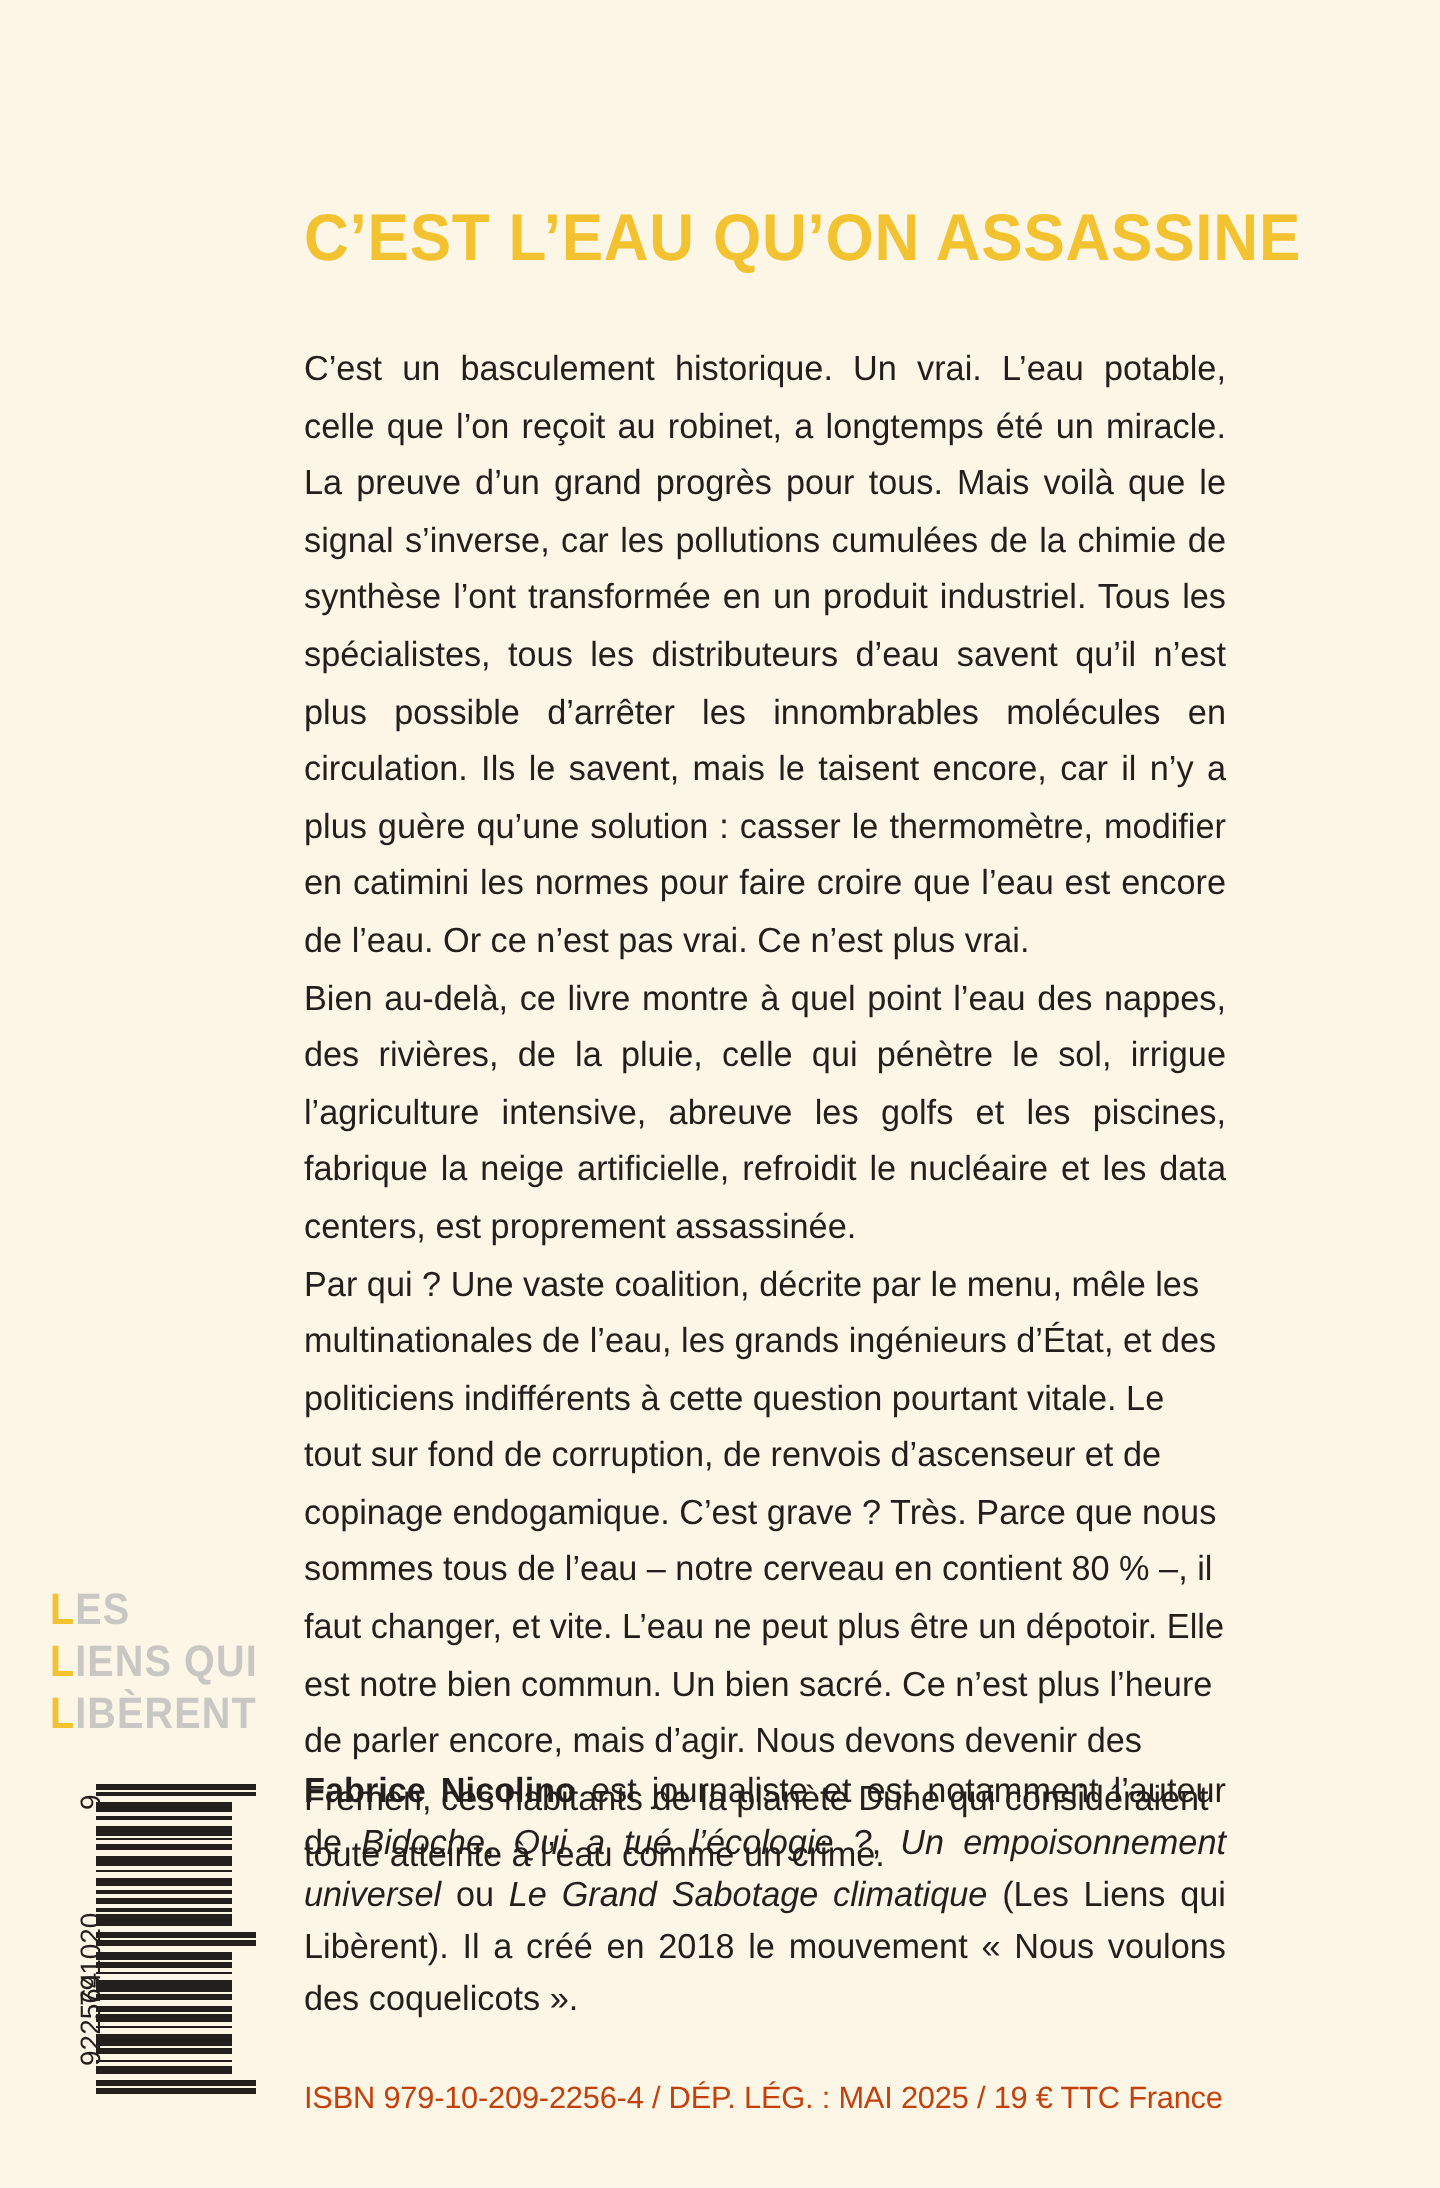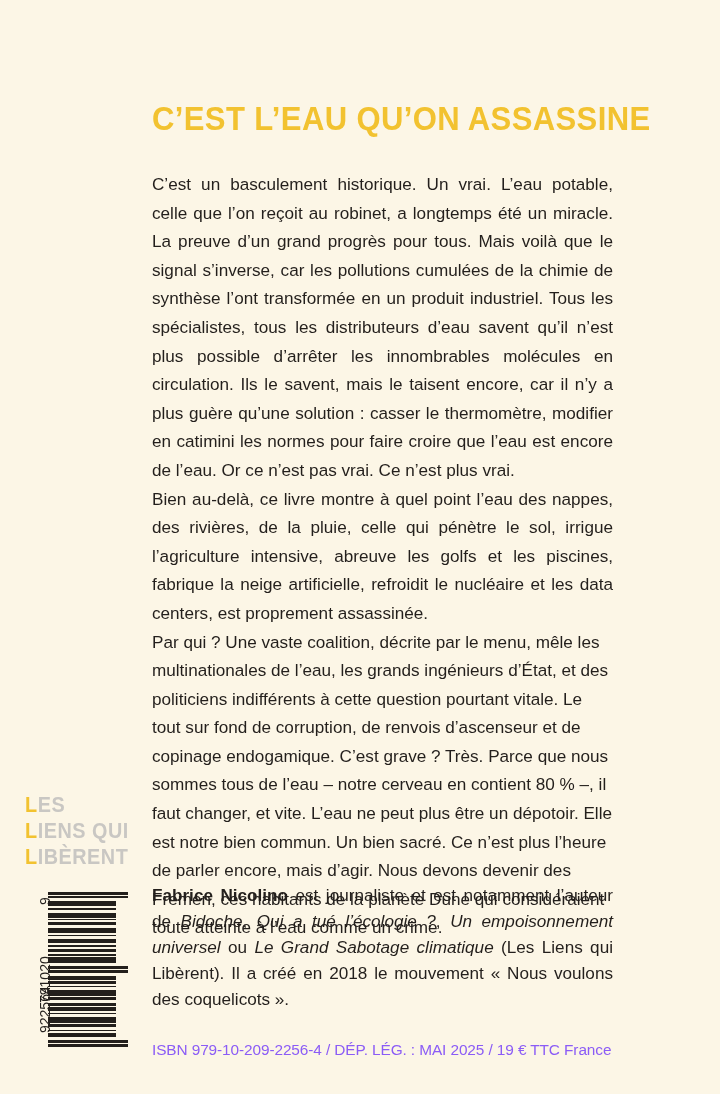--- a/index.html
+++ b/index.html
@@ -92,21 +92,21 @@
   }
 
   
   .imprint-line {
     position: absolute;
     left: 152px;
     top: 1040px;
     width: 470px;
     font-size: 15.4px;
     line-height: 20px;
-    color: #8b5cf6;
+    color: #c2410c;
     letter-spacing: -0.1px;
     white-space: nowrap;
   }
 
   
   .publisher-logo {
     position: absolute;
     left: 25px;
     top: 792px;
     width: 110px;

